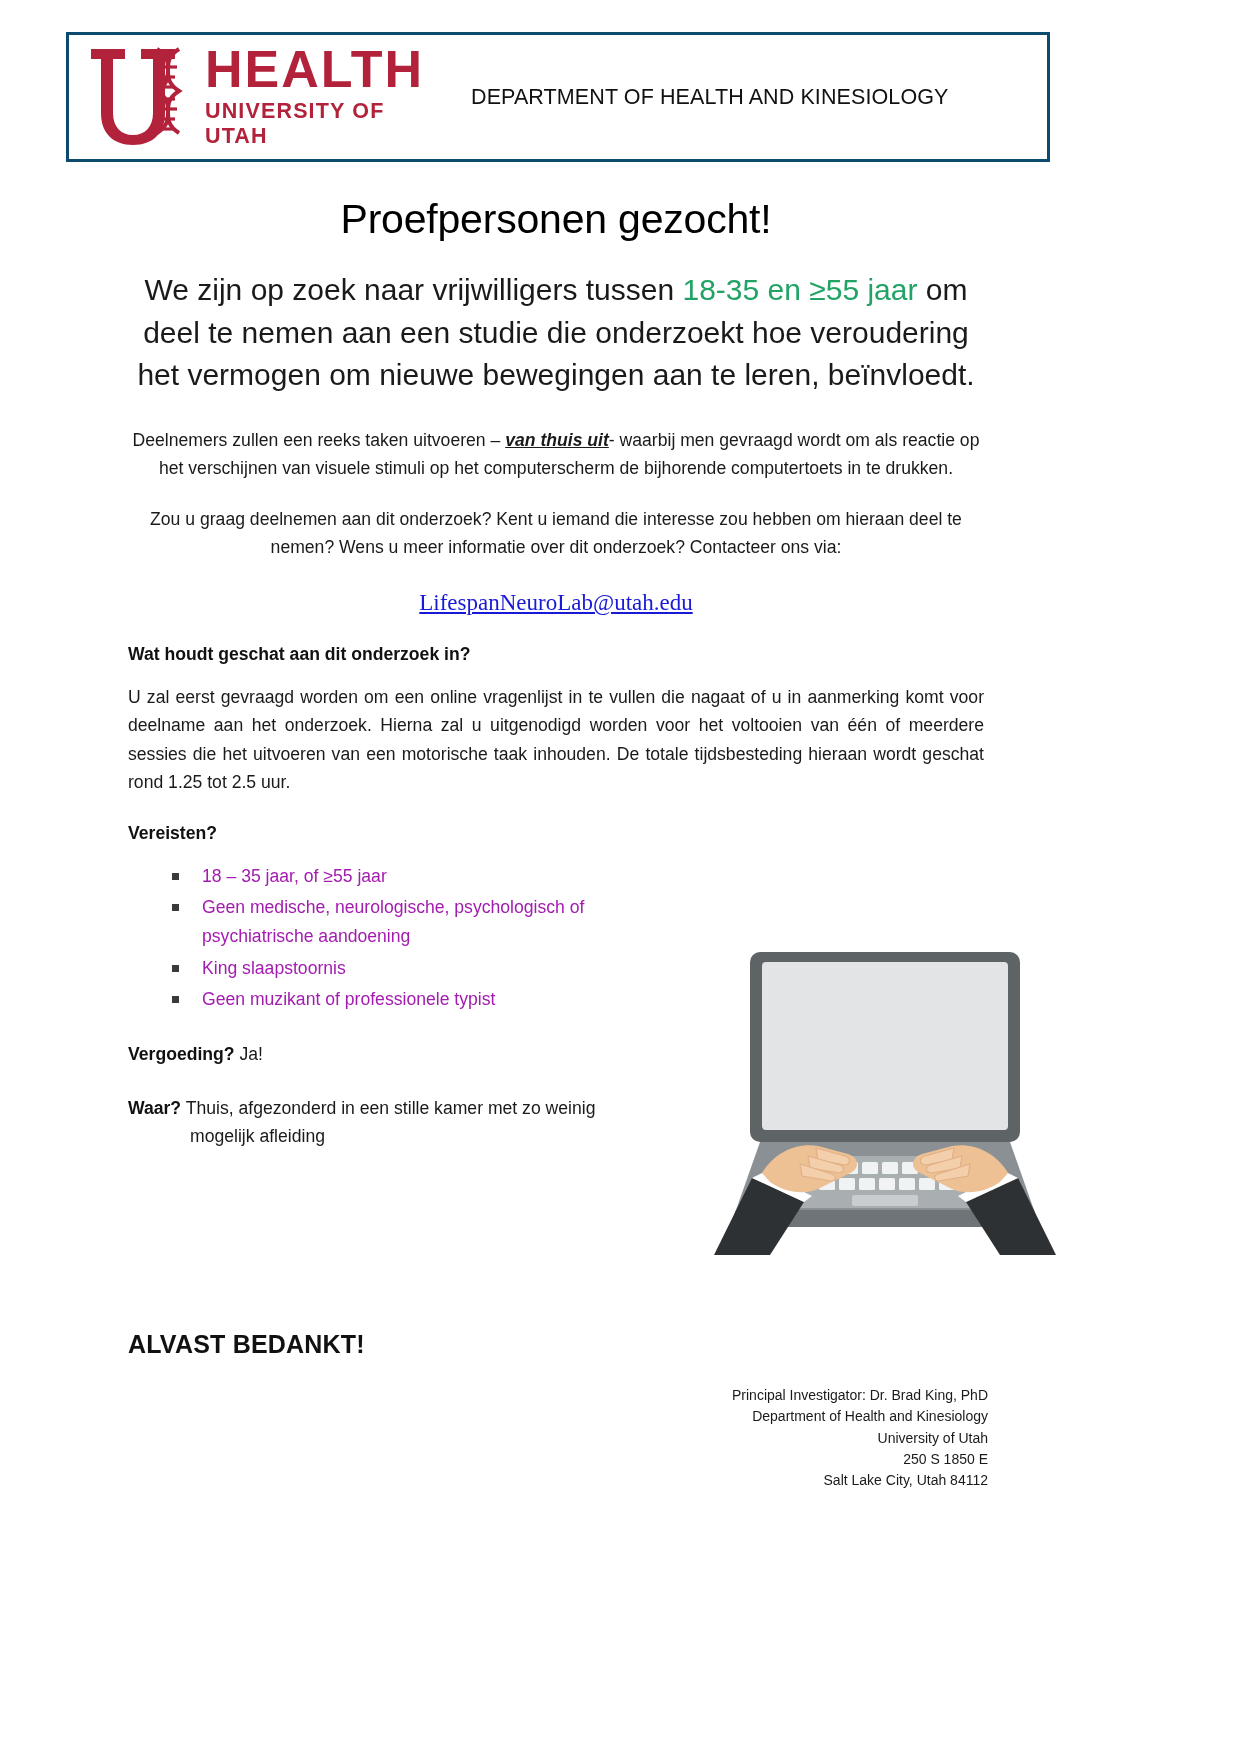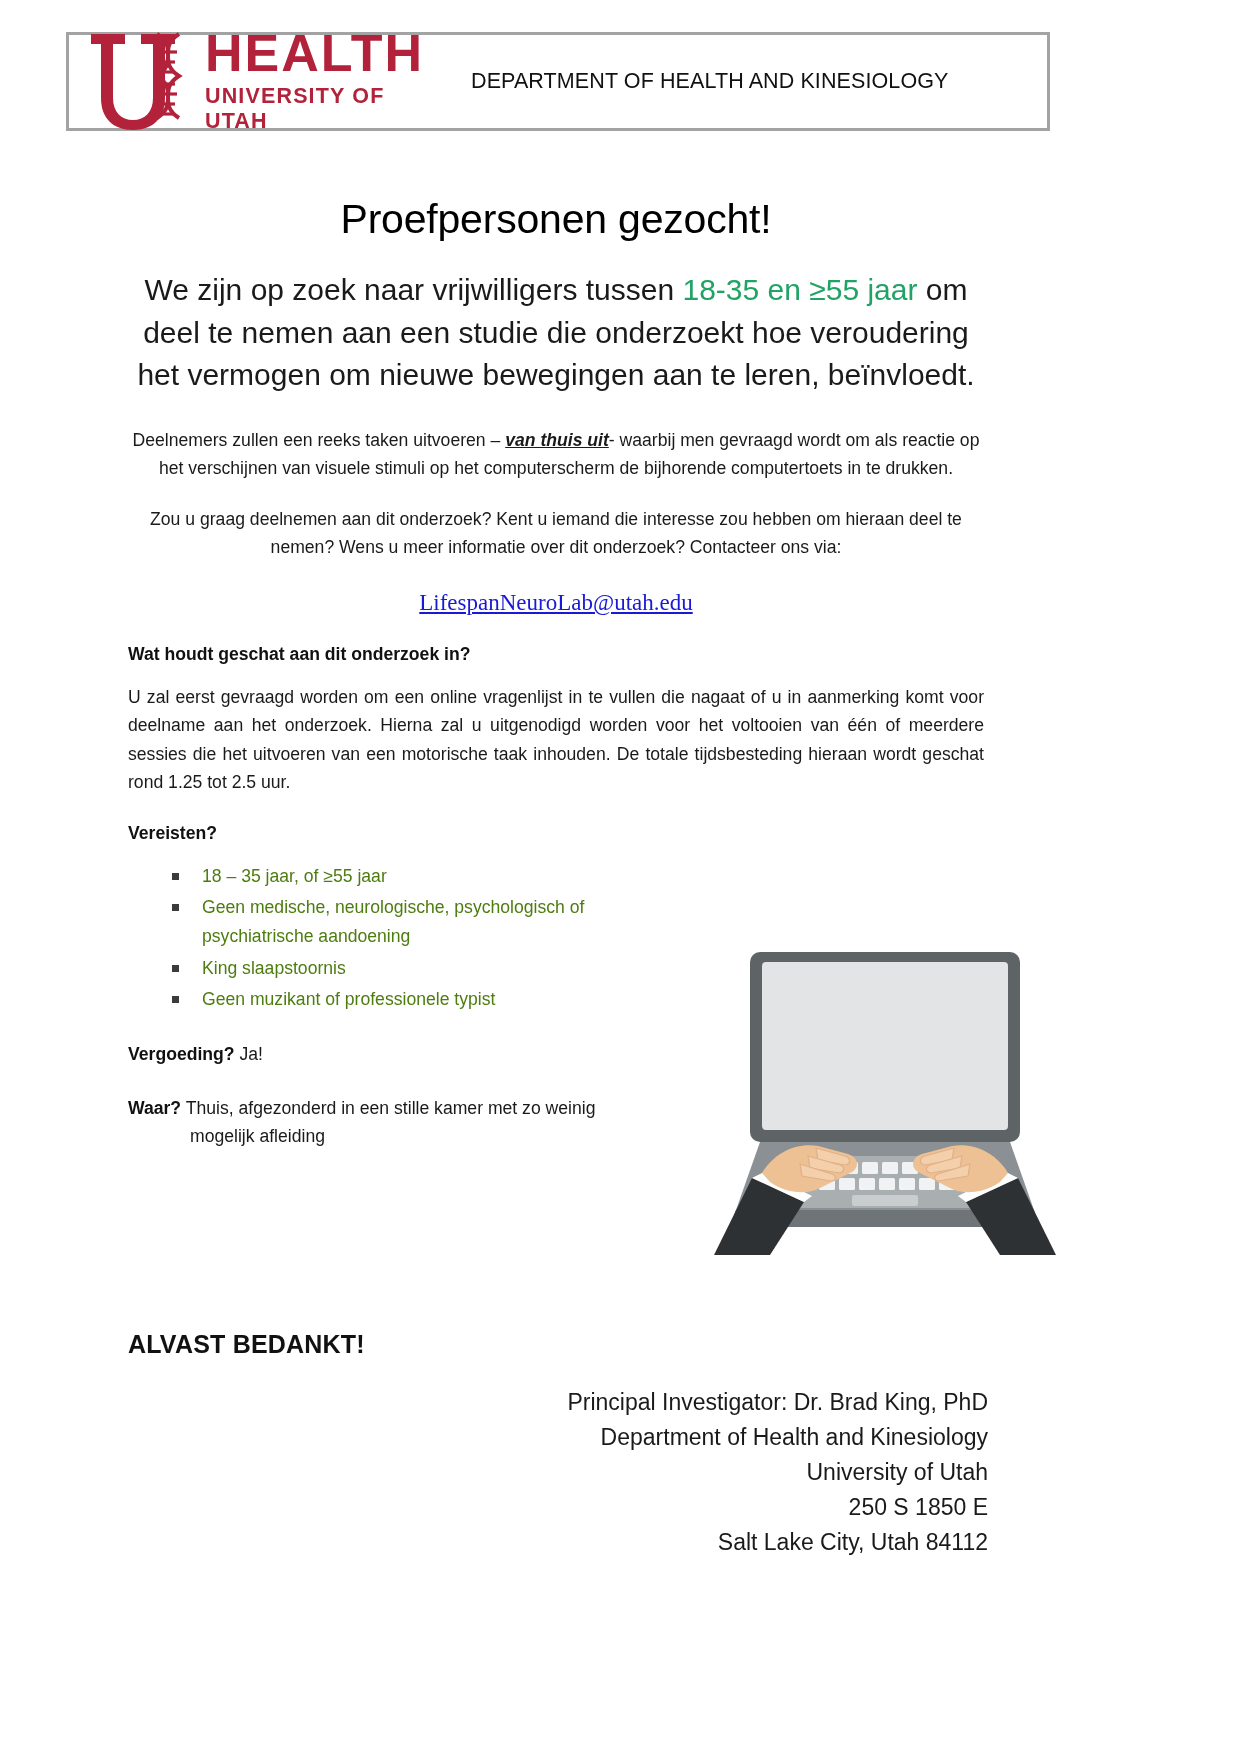--- a/index.html
+++ b/index.html
@@ -15,22 +15,22 @@
   }
 
   .page { position: relative; width: 1240px; height: 1754px; }
 
   
   .header-box {
     position: absolute;
     left: 66px;
     top: 32px;
     width: 984px;
-    height: 99px;
-    border: 3px solid #a3a3a3;
+    height: 130px;
+    border: 3px solid #0c4a6e;
     background: #ffffff;
     display: flex;
     align-items: center;
   }
   .logo-wrap {
     width: 380px;
     height: 100%;
     display: flex;
     align-items: center;
     padding-left: 14px;
@@ -137,21 +137,21 @@
 
   ul.req-list {
     list-style: none;
     margin: 10px 0 0 0;
     padding: 0 0 0 42px;
     width: 560px;
   }
   ul.req-list li {
     font-size: 17.6px;
     line-height: 1.66;
-    color: #4d7c0f;
+    color: #a21caf;
     position: relative;
     padding-left: 32px;
     margin-bottom: 2px;
   }
   ul.req-list li::before {
     content: "";
     position: absolute;
     left: 2px;
     top: 11px;
     width: 7px;
@@ -179,21 +179,21 @@
     font-weight: bold;
     letter-spacing: 0.2px;
     color: #111111;
   }
 
   .footer {
     position: absolute;
     right: 252px;
     top: 1385px;
     text-align: right;
-    font-size: 23px;
+    font-size: 14px;
     line-height: 1.52;
     color: #1a1a1a;
   }
 
   
   .laptop {
     position: absolute;
     left: 712px;
     top: 930px;
     width: 346px;

